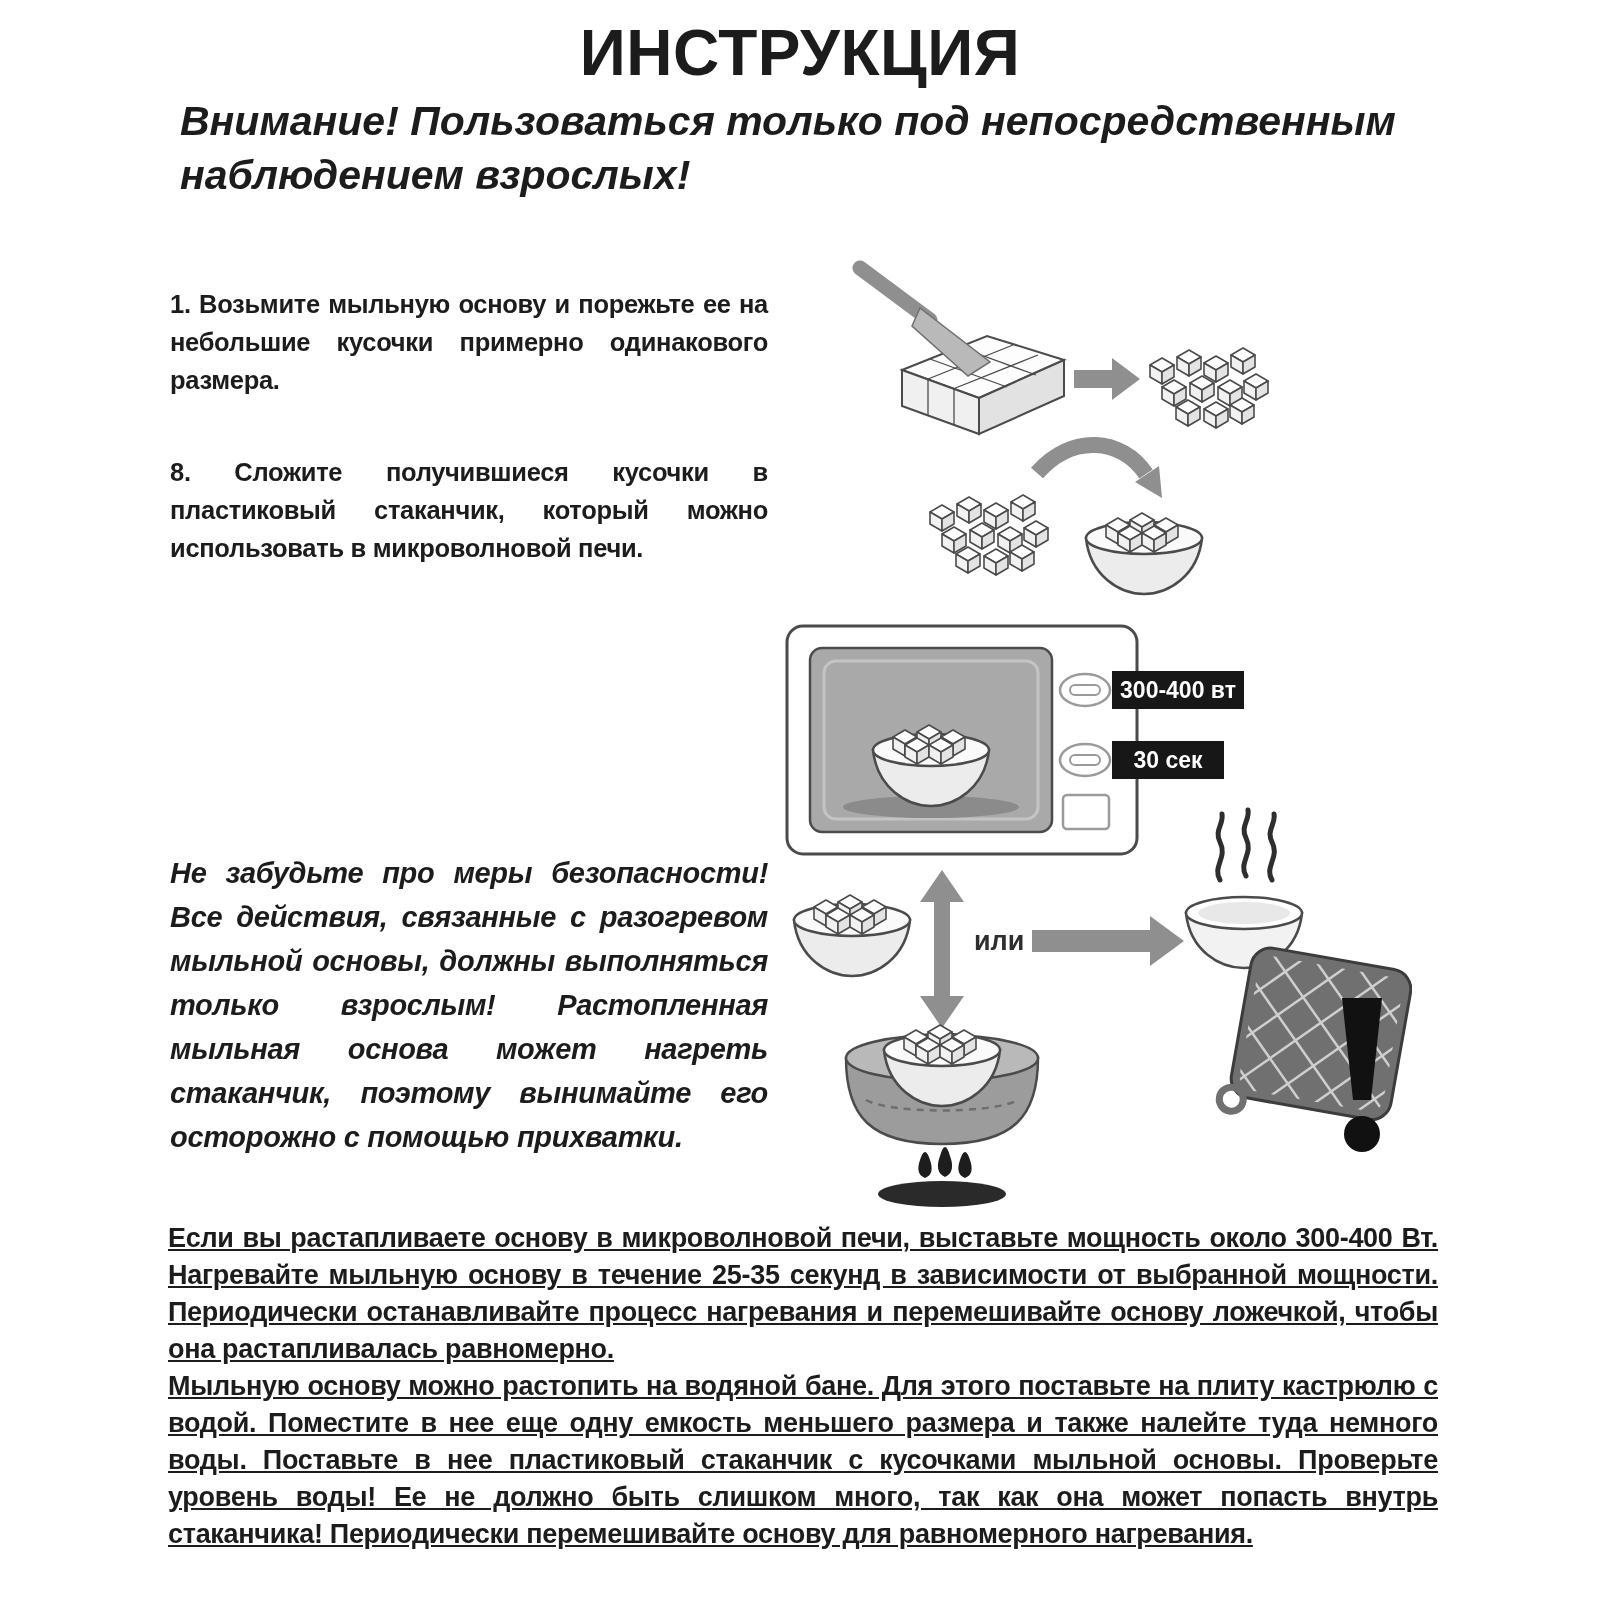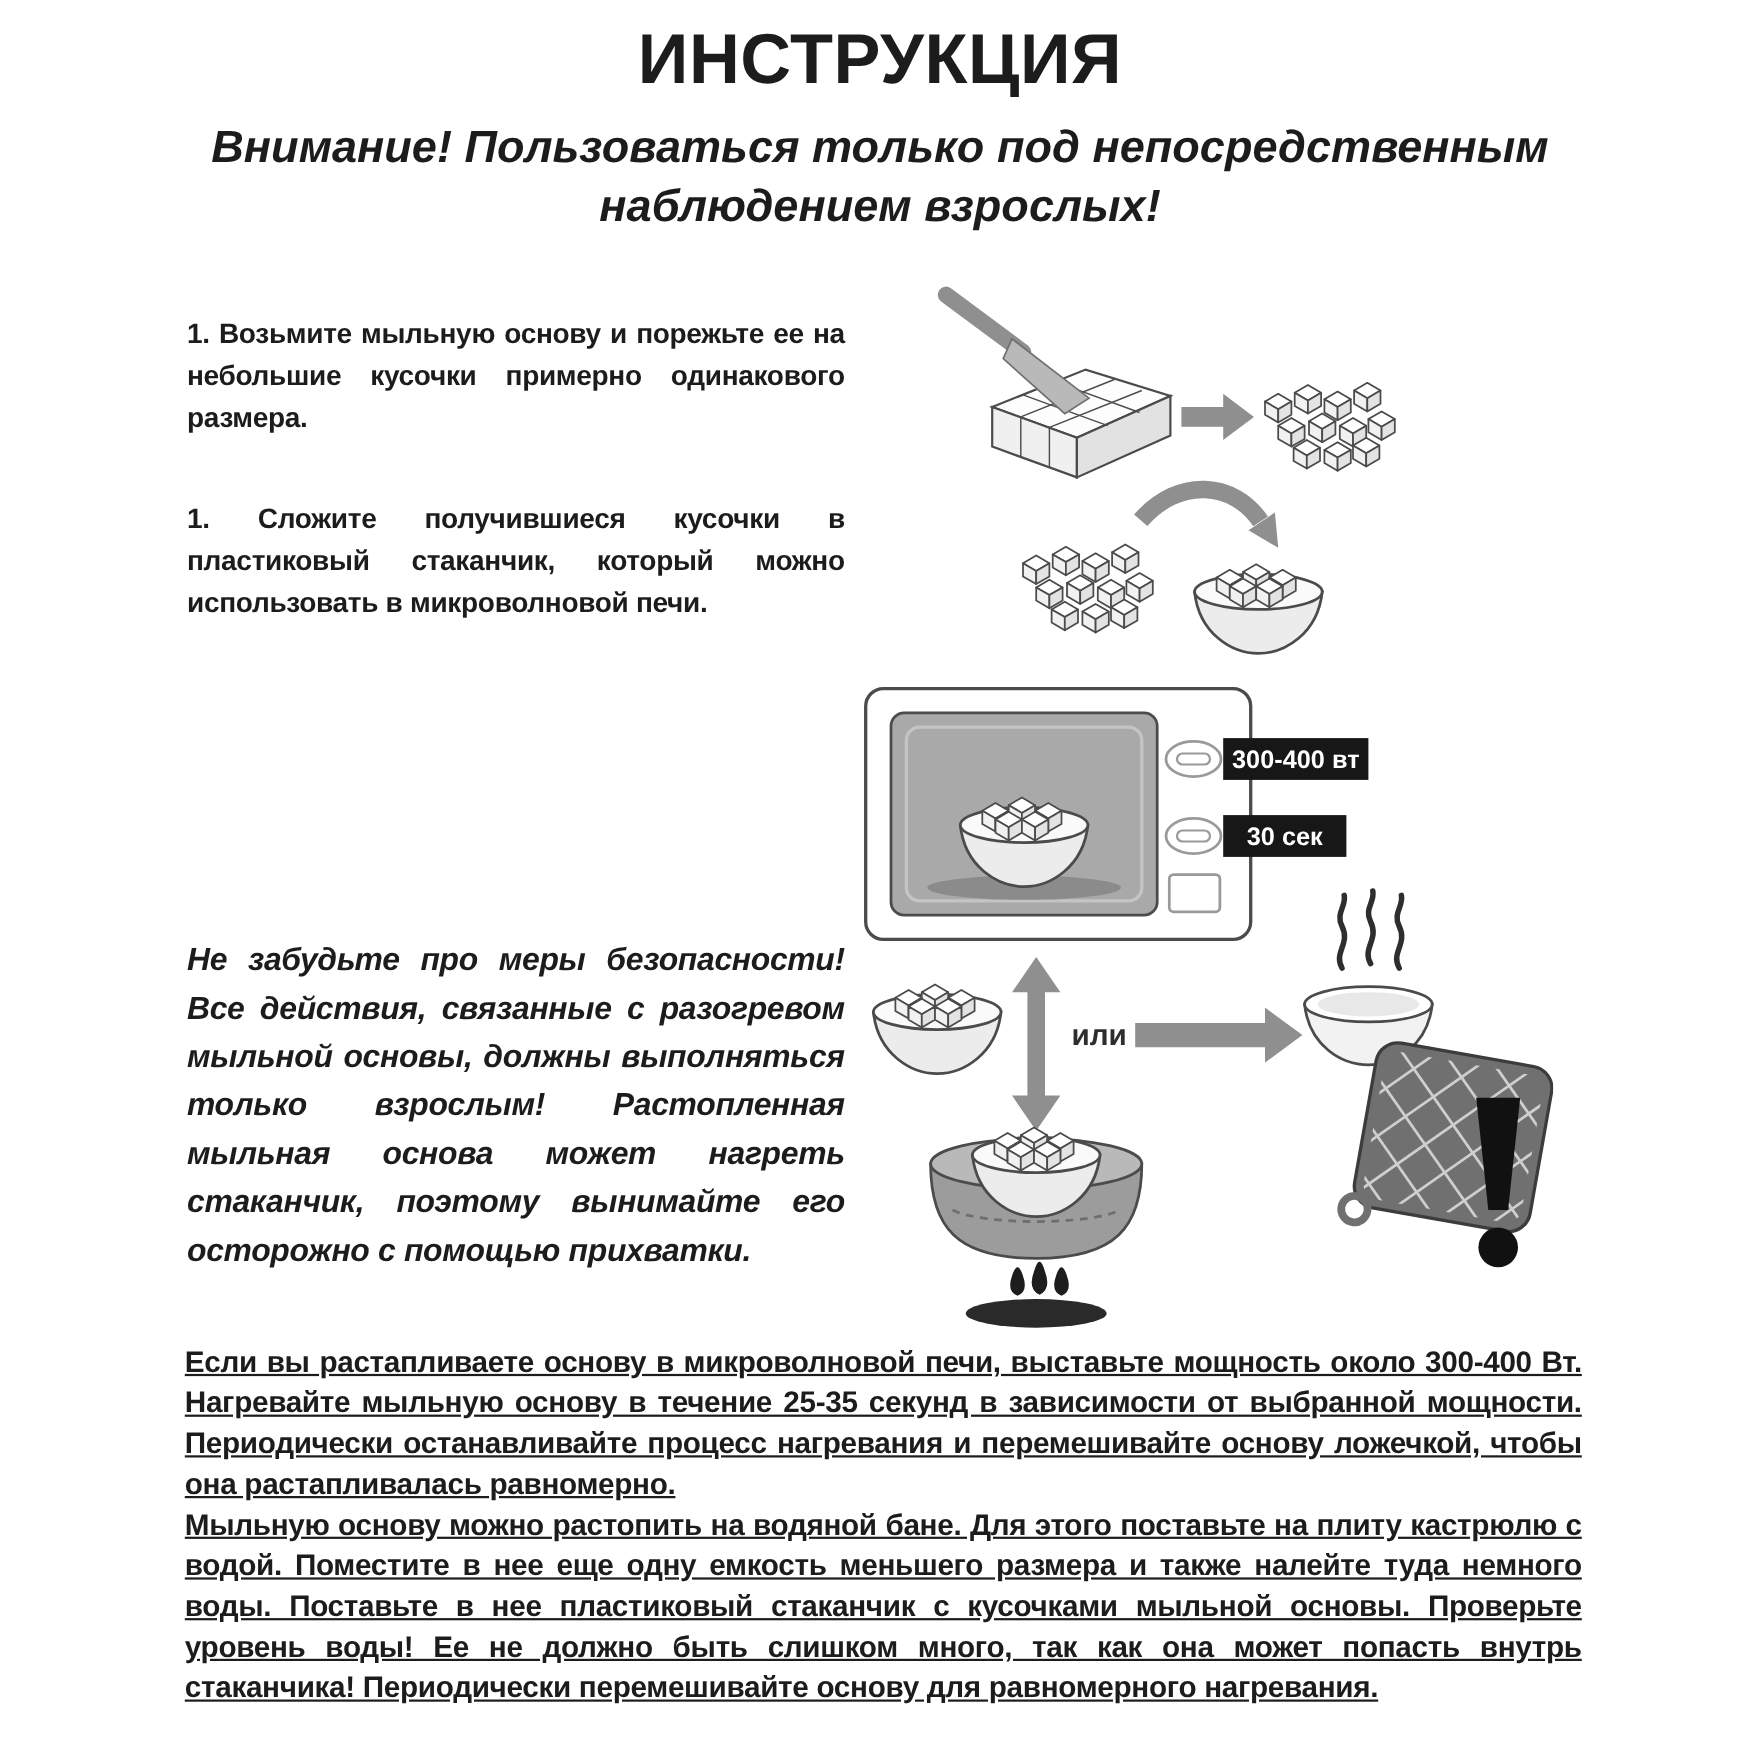--- a/index.html
+++ b/index.html
@@ -9,22 +9,22 @@
     font-family:"Liberation Sans", sans-serif;
     color:#1c1c1c;
   }
   .page { position:relative; width:1600px; height:1600px; background:#fff; overflow:hidden;border-radius:24px; }
 
   .title {
     position:absolute; top:16px; left:0; width:100%;
     text-align:center; font-size:64px; font-weight:800; letter-spacing:0.5px;
   }
   .subtitle {
-    position:absolute; top:106px; left:180px; width:1240px;
-    text-align:center; font-size:41px; font-weight:700; font-style:italic;
+    position:absolute; top:94px; left:180px; width:1240px;
+    text-align:left; font-size:41px; font-weight:700; font-style:italic;
     line-height:1.32;
   }
 
   .left-col { position:absolute; left:170px; top:285px; width:598px; height:920px; }
   .step {
     position:absolute; left:0; width:100%;
     font-size:25.5px; line-height:38px; font-weight:700; letter-spacing:-0.3px;
     text-align:justify;
   }
   .step-1 { top:0; }
@@ -48,21 +48,21 @@
 </head>
 <body>
 
 <div class="page">
 
   <h1 class="title">ИНСТРУКЦИЯ</h1>
   <h2 class="subtitle">Внимание! Пользоваться только под непосредственным наблюдением взрослых!</h2>
 
   <div class="left-col">
     <p class="step step-1">1. Возьмите мыльную основу и порежьте ее на небольшие кусочки примерно одинакового размера.</p>
-    <p class="step step-2">1. Сложите получившиеся кусочки в пластиковый стаканчик, который можно использовать в микроволновой печи.</p>
+    <p class="step step-2">8. Сложите получившиеся кусочки в пластиковый стаканчик, который можно использовать в микроволновой печи.</p>
     <p class="safety">Не забудьте про меры безопасности! Все действия, связанные с разогревом мыльной основы, должны выполняться только взрослым! Растопленная мыльная основа может нагреть стаканчик, поэтому вынимайте его осторожно с помощью прихватки.</p>
   </div>
 
   <svg class="illustrations" width="630" height="960" viewBox="0 0 630 960">
     <defs>
       <g id="cube">
         <polygon points="0,7 12,0 24,7 12,14" fill="#ffffff" stroke="#4b4b4b" stroke-width="1.6" stroke-linejoin="round"></polygon>
         <polygon points="0,7 12,14 12,26 0,19" fill="#f1f1f1" stroke="#4b4b4b" stroke-width="1.6" stroke-linejoin="round"></polygon>
         <polygon points="12,14 24,7 24,19 12,26" fill="#e3e3e3" stroke="#4b4b4b" stroke-width="1.6" stroke-linejoin="round"></polygon>
       </g>

